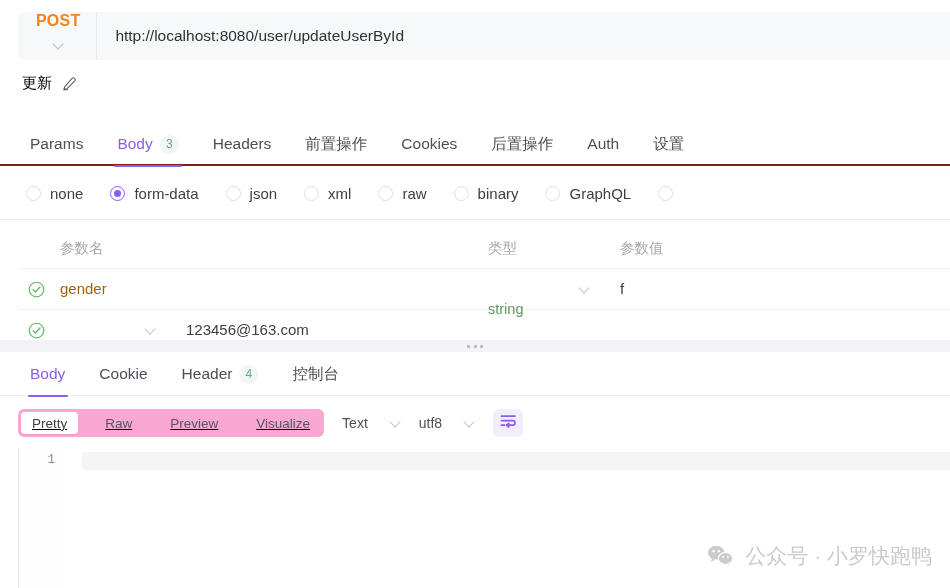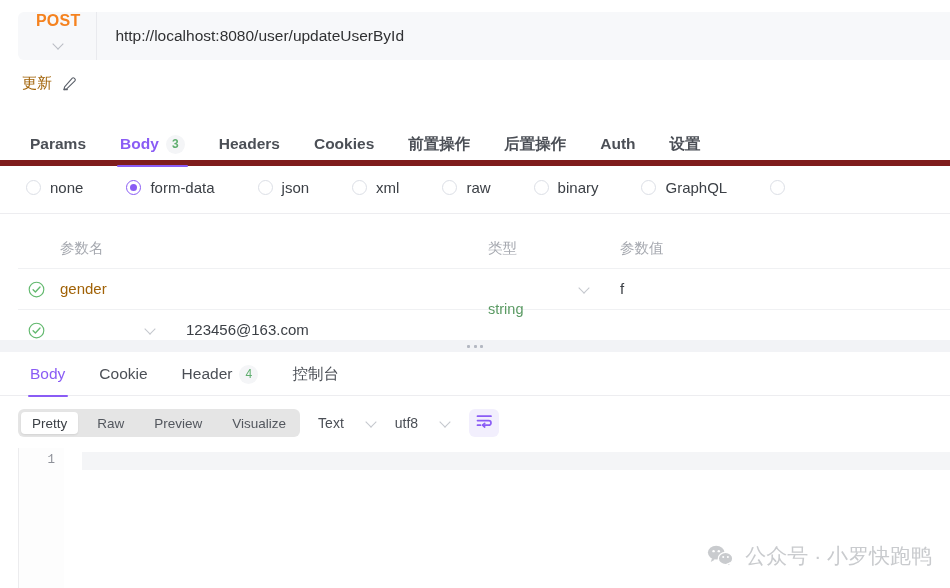--- a/index.html
+++ b/index.html
@@ -42,28 +42,27 @@
   .url-text {
     padding-left: 18px; font-size: 15.5px; color: #303133;
     white-space: nowrap; overflow: hidden;
   }
 
   
   .namerow {
     position:absolute; left: 22px; top: 74px;
     display:flex; align-items:center; gap: 9px;
   }
-  .name-text { font-size: 15px; color:#a16207; }
+  .name-text { font-size: 15px; color:#000000; }
   .pencil { width:16px; height:16px; display:block; }
 
   
   .toptabs {
     position:absolute; left:0; top:122px; width:950px; height:44px;
-    border-bottom: 6px solid #7f1d1d;
-    font-weight: bold;
+    border-bottom: 2px solid #7f1d1d;
   }
   .tabstrip { display:flex; align-items:center; height:44px; padding-left:24px; gap:0; }
   .tab {
     position:relative; height:44px; display:flex; align-items:center; gap:7px;
     padding: 0 17px; font-size: 15.5px; color:#4b4f56; cursor:pointer;
     white-space:nowrap;
   }
   .tab:first-child { padding-left: 6px; }
   .tab.active { color:#8a5cf5; }
   .tab.active::after {
@@ -75,22 +74,22 @@
     display:inline-flex; align-items:center; justify-content:center;
     min-width:19px; height:19px; padding:0 5px; border-radius:10px;
     background:#f4f5f7; color:#5fae6e; font-size:12px; line-height:1;
   }
   .dot-green {
     width:6px; height:6px; border-radius:50%; background:#52b963; display:inline-block;
   }
 
   
   .radiorow {
-    position:absolute; left:0; top:162px; width:950px; height:52px;
-    display:flex; align-items:center; padding-left: 26px; gap: 16px;
+    position:absolute; left:0; top:168px; width:950px; height:52px;
+    display:flex; align-items:center; padding-left: 26px; gap: 0;
     border-bottom: 1px solid #ededf0;
   }
   .radio {
     display:flex; align-items:center; gap:9px; margin-right:27px;
     font-size:15px; color:#3c4046; cursor:pointer; white-space:nowrap;
   }
   .rdot {
     width:15px; height:15px; border-radius:50%;
     border:1.4px solid #dcdfe6; background:#fff;
     display:inline-block; position:relative; flex:none;
@@ -141,22 +140,22 @@
     position:absolute; left:0; top:352px; width:950px; height:44px;
     border-bottom:1px solid #ededf0; background:#fff;
   }
 
   
   .restoolbar {
     position:absolute; left:0; top:398px; width:950px; height:50px;
     display:flex; align-items:center; padding-left:18px; gap:0;
   }
   .segbox {
-    display:flex; align-items:center; background:#e5e5e5;
-    border-radius:6px; height:28px; padding:3px; gap:8px;
+    display:flex; align-items:center; background:#f9a8d4;
+    border-radius:6px; height:28px; padding:3px; gap:16px;text-decoration:underline;
   }
   .seg {
     height:22px; display:flex; align-items:center; padding:0 11px;
     font-size:13.5px; color:#53575e; border-radius:4px; cursor:pointer;
     white-space:nowrap;
   }
   .seg.active { background:#ffffff; color:#3c4046; box-shadow:0 1px 2px rgba(0,0,0,.08); }
   .selbox {
     display:flex; align-items:center; gap:22px; margin-left:18px;
     font-size:14px; color:#4b4f56; cursor:pointer;
@@ -223,24 +222,24 @@
           <span>Params</span>
         </div>
         <div class="tab active">
           <span>Body</span>
           <span class="badge">3</span>
         </div>
         <div class="tab">
           <span>Headers</span>
         </div>
         <div class="tab">
+          <span>前置操作</span>
+        </div>
+        <div class="tab">
           <span>Cookies</span>
-        </div>
-        <div class="tab">
-          <span>前置操作</span>
         </div>
         <div class="tab">
           <span>后置操作</span>
         </div>
         <div class="tab">
           <span>Auth</span>
         </div>
         <div class="tab">
           <span>设置</span>
         </div>

